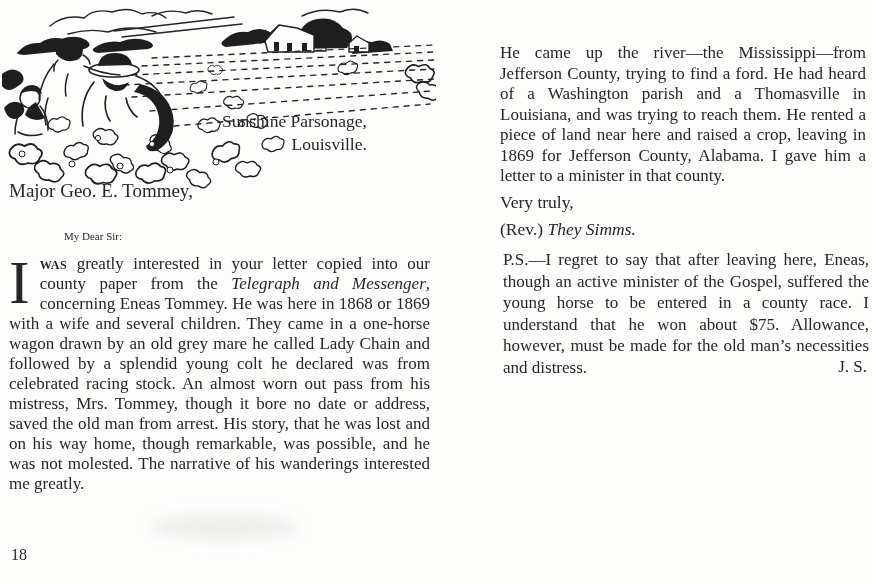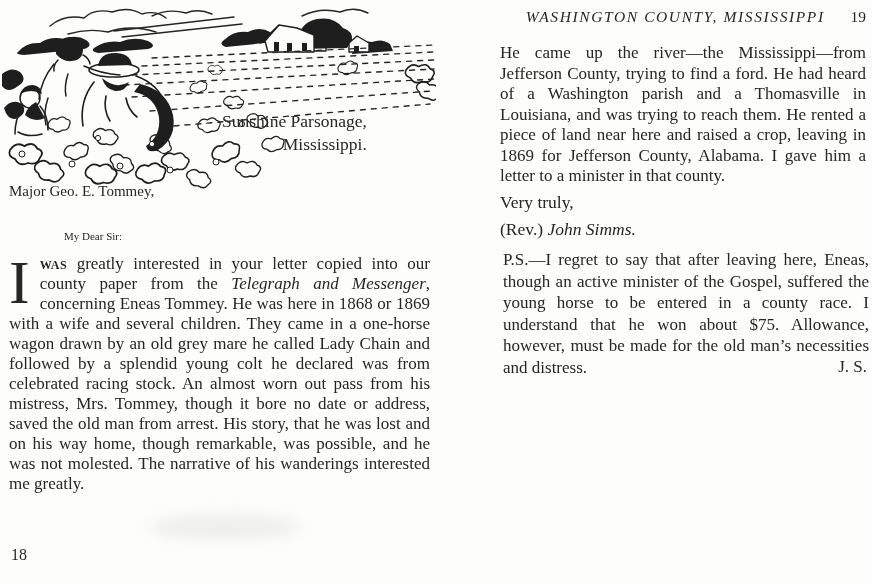--- a/index.html
+++ b/index.html
@@ -9,21 +9,21 @@
     font-family:"Liberation Serif","DejaVu Serif",serif;
   }
   .spread{position:relative;width:873px;height:584px;background:#fdfdfc;}
   .page{position:absolute;top:0;height:584px;}
   .page.left{left:0;width:437px;}
   .page.right{left:437px;width:436px;}
 
   
   .illustration{position:absolute;left:2px;top:4px;width:434px;height:186px;}
   .return-address{position:absolute;left:222px;top:110px;font-size:17.5px;line-height:23px;text-align:right;}
-  .recipient{position:absolute;left:9px;top:180px;font-size:15px;line-height:22px;}
+  .recipient{position:absolute;left:9px;top:180px;font-size:19px;line-height:22px;}
   .salutation{position:absolute;left:64px;top:230px;font-size:11px;}
   .letter-body{
     position:absolute;left:9px;top:254px;width:421px;margin:0;
     text-align:justify;font-size:17px;line-height:20px;
   }
   .dropcap{
     float:left;font-size:62px;line-height:50px;
     padding:3px 10px 0 0;font-weight:400;
   }
   .sc{font-variant:small-caps;letter-spacing:.5px;font-weight:bold;}
@@ -178,46 +178,42 @@
           <circle cx="168" cy="166" r="3"></circle>
         <circle cx="214" cy="158" r="3"></circle>
           <circle cx="96" cy="134" r="2.6"></circle>
         <circle cx="150" cy="140" r="2.6"></circle>
           <circle cx="240" cy="120" r="2.6"></circle>
       </g>
     </svg>
 
     <div class="return-address">
       <div>Sunshine Parsonage,</div>
-      <div>Mississippi.</div>
+      <div>Louisville.</div>
     </div>
 
     <div class="recipient">
       <div>Major Geo. E. Tommey,</div>
     </div>
 
     <div class="salutation">My Dear Sir:</div>
 
     <p class="letter-body"><span class="dropcap">I</span><span class="sc">was</span><span> greatly interested in your letter copied into our county paper from the </span><span class="it">Telegraph and Messenger</span><span>, concerning Eneas Tommey. He was here in 1868 or 1869 with a wife and several children. They came in a one-horse wagon drawn by an old grey mare he called Lady Chain and followed by a splendid young colt he declared was from celebrated racing stock. An almost worn out pass from his mistress, Mrs. Tommey, though it bore no date or address, saved the old man from arrest. His story, that he was lost and on his way home, though remarkable, was possible, and he was not molested. The narrative of his wanderings interested me greatly.</span></p>
 
     <div class="smudge"></div>
 
     <div class="folio folio-left">18</div>
   </section>
 
   <section class="page right">
 
-    <header class="running-head">
-      <span class="rh-title">WASHINGTON COUNTY, MISSISSIPPI</span>
-      <span class="folio folio-right">19</span>
-    </header>
 
     <p class="para1">He came up the river—the Mississippi—from Jefferson County, trying to find a ford. He had heard of a Washington parish and a Thomasville in Louisiana, and was trying to reach them. He rented a piece of land near here and raised a crop, leaving in 1869 for Jefferson County, Alabama. I gave him a letter to a minister in that county.</p>
 
     <div class="closing">
       <div class="closing-line1">Very truly,</div>
-      <div class="closing-line2"><span>(Rev.) </span><span class="it">John Simms.</span></div>
+      <div class="closing-line2"><span>(Rev.) </span><span class="it">They Simms.</span></div>
     </div>
 
     <p class="ps"><span>P.S.—I regret to say that after leaving here, Eneas, though an active minister of the Gospel, suffered the young horse to be entered in a county race. I understand that he won about $75. Allowance, however, must be made for the old man’s necessities and distress.</span><span class="ps-initials">J. S.</span></p>
   </section>
 
 </div>
 
 </body></html>

